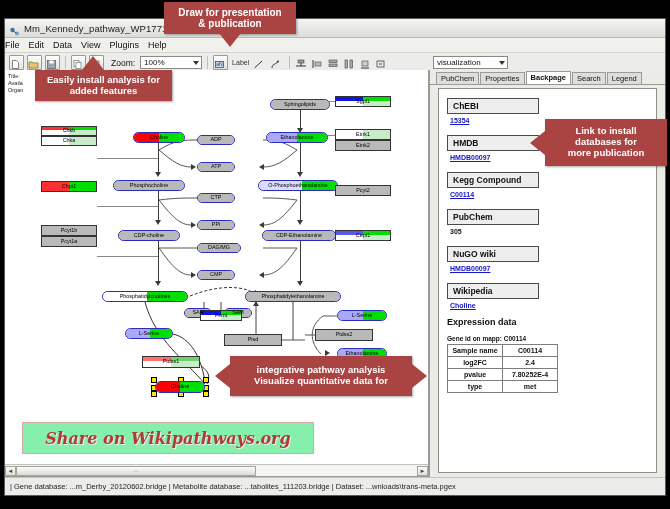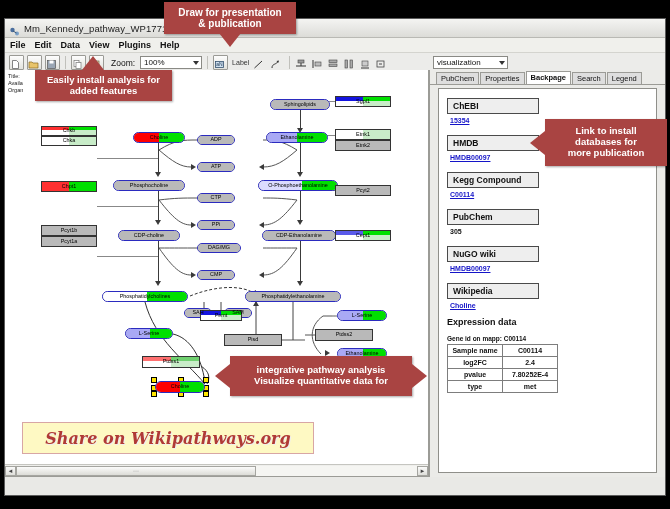--- a/index.html
+++ b/index.html
@@ -6,21 +6,21 @@
   body{width:670px;height:509px;overflow:hidden;font-family:"Liberation Sans",sans-serif;}
   #root{position:relative;width:670px;height:509px;background:#000;}
 
   
   .app-window{position:absolute;left:4px;top:18px;width:662px;height:478px;background:#e9e9e6;border:1px solid #5b5b5b;box-sizing:border-box;}
   .titlebar{position:relative;height:18px;background:linear-gradient(#f4f4f2,#dcdcd8);border-bottom:1px solid #b9b9b4;
             display:flex;align-items:center;padding-left:4px;}
   .title-icon{width:11px;height:11px;margin-right:4px;position:relative;flex:0 0 auto;}
   .title-text{font-size:9.5px;color:#1b1b1b;letter-spacing:.1px;white-space:nowrap;}
 
-  .menubar{height:14px;background:#f0f0ec;border-bottom:1px solid #d4d4cf;display:flex;align-items:center;padding-left:5px;gap:9px;font-weight:bold;}
+  .menubar{height:14px;background:#f0f0ec;border-bottom:1px solid #d4d4cf;display:flex;align-items:center;gap:9px;}
   .menubar span{font-size:9px;color:#111;cursor:default;}
 
   .toolbar{height:19px;background:#ececea;border-bottom:1px solid #c8c8c3;display:flex;align-items:center;padding-left:4px;gap:3px;position:relative;}
   .tb-ico{width:13px;height:13px;border:1px solid #9a9a95;background:linear-gradient(#fdfdfd,#e2e2dd);border-radius:1px;
           display:inline-block;position:relative;}
   .tb-sep{width:1px;height:13px;background:#c0c0bb;margin:0 2px;}
   .zoom-label{font-size:8.5px;color:#111;margin-left:4px;margin-right:2px;}
   .combo{height:13px;border:1px solid #8a8a85;background:#fff;display:flex;align-items:center;
          justify-content:space-between;padding:0 2px 0 3px;font-size:8px;color:#111;box-sizing:border-box;}
   .combo .caret{width:0;height:0;border-left:3px solid transparent;border-right:3px solid transparent;border-top:4px solid #333;}
@@ -84,21 +84,21 @@
   .callout{position:absolute;background:#a94442;color:#fff;font-weight:bold;text-align:center;
            display:flex;align-items:center;justify-content:center;box-shadow:1px 1px 2px rgba(0,0,0,.35);z-index:50;line-height:1.15;}
   .cal-arrow-down{position:absolute;width:0;height:0;border-left:11px solid transparent;border-right:11px solid transparent;
                   border-top:14px solid #a94442;z-index:50;}
   .cal-arrow-up{position:absolute;width:0;height:0;border-left:11px solid transparent;border-right:11px solid transparent;
                 border-bottom:14px solid #a94442;z-index:50;}
   .cal-arrow-left{position:absolute;width:0;height:0;border-top:12px solid transparent;border-bottom:12px solid transparent;
                   border-right:15px solid #a94442;z-index:50;}
   .cal-arrow-right{position:absolute;width:0;height:0;border-top:12px solid transparent;border-bottom:12px solid transparent;
                    border-left:15px solid #a94442;z-index:50;}
-  .share-box{position:absolute;background:#fef9c3;border:1px solid #d8a6a4;display:flex;align-items:center;justify-content:center;z-index:50;}
+  .share-box{position:absolute;background:#86efac;border:1px solid #d8a6a4;display:flex;align-items:center;justify-content:center;z-index:50;}
   .share-box span{font-family:"DejaVu Serif",serif;font-style:italic;font-weight:bold;color:#b03a36;font-size:16px;
                   text-shadow:1px 1px 0 #eee;white-space:nowrap;}
 </style>
 </head>
 <body>
 
 <div id="root">
 
   <div class="app-window">
 
@@ -540,20 +540,23 @@
                     <td>type</td>
                     <td>met</td>
                   </tr>
                 </tbody>
             </table>
           </div>
         </div>
       </div>
     </div>
 
+    <div class="statusbar">
+      <span>| Gene database: ...m_Derby_20120602.bridge | Metabolite database: ...tabolites_111203.bridge | Dataset: ...wnloads\trans-meta.pgex</span>
+    </div>
   </div>
 
   <div class="callout" style="left:164px;top:2px;width:132px;height:32px;font-size:10px;">
     <div>
       <div>Draw for presentation</div>
       <div>&amp; publication</div>
     </div>
   </div>
   <div class="cal-arrow-down" style="left:219px;top:33px;"></div>
 

